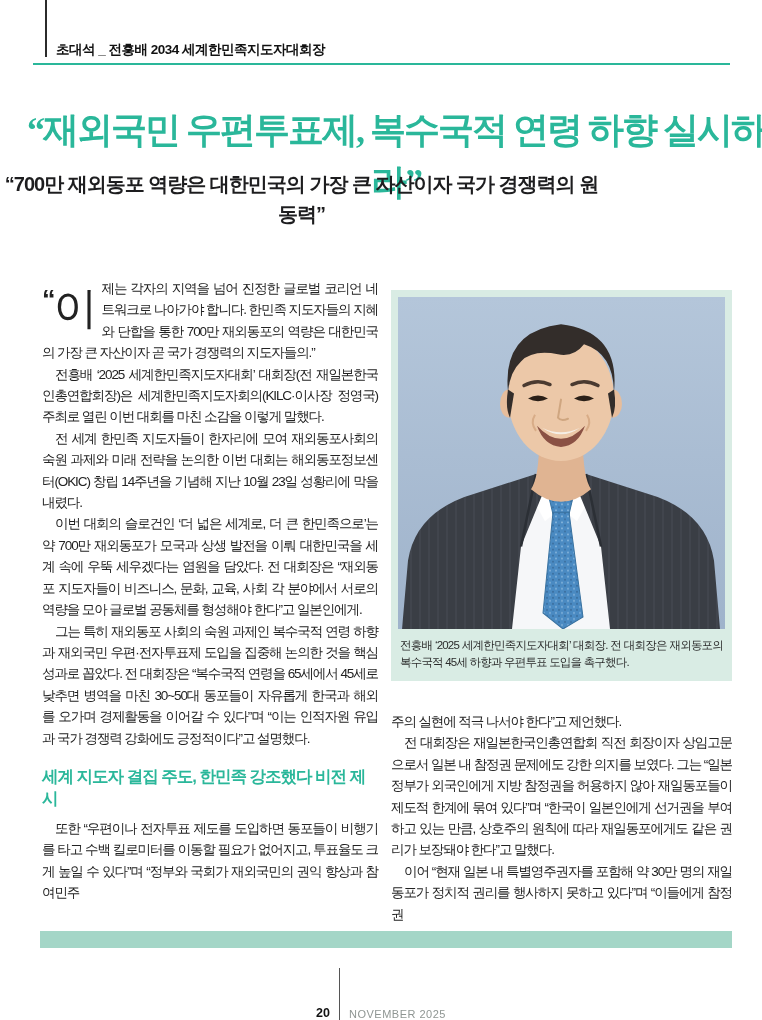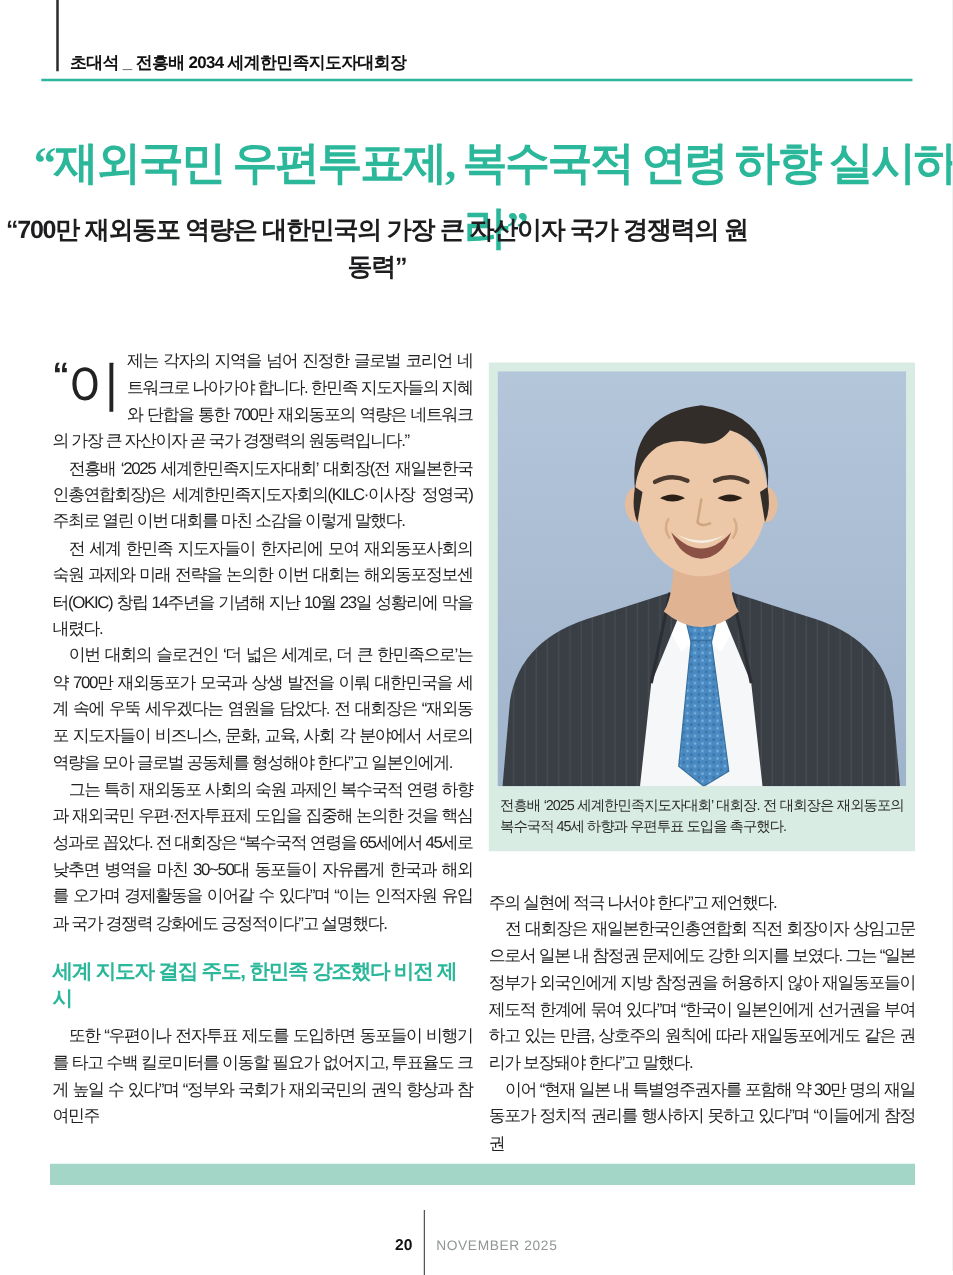--- a/index.html
+++ b/index.html
@@ -46,21 +46,21 @@
   .photo-box{background:var(--caption-bg,#d9ece4);padding:7px 7px 0 7px;margin-bottom:30px;}
   .photo-box svg{display:block;width:327px;height:332px;}
   .photo-caption{
     padding:8px 2px 11px 2px;font-size:11.5px;line-height:16.5px;
     letter-spacing:-0.8px;color:#2b2b2b;text-align:justify;
   }
   
   .foot-bar{position:absolute;left:40px;top:931px;width:692px;height:17px;background:var(--footer-bar,#a4d6c7);}
   .foot-info{
     position:absolute;left:0;top:968px;width:762px;height:52px;
-    display:flex;justify-content:center;align-items:center;
+    display:flex;justify-content:center;align-items:flex-end;
   }
   .foot-page{font-size:12.5px;font-weight:bold;color:#111;padding:4px 9px 0 0;}
   .foot-div{width:1px;height:52px;background:#555;}
   .foot-issue{font-size:11px;color:#8f9693;letter-spacing:0.5px;padding:5px 0 0 9px;}
 </style>
 </head>
 <body>
 
 <div class="page">
 
@@ -70,21 +70,21 @@
 
   <div class="headline">“재외국민 우편투표제, 복수국적 연령 하향 실시하라”</div>
   <div class="subheads">
     <div>“700만 재외동포 역량은 대한민국의 가장 큰 자산이자 국가 경쟁력의 원동력”</div>
   </div>
 
   <div class="article">
 
     <div class="col-left">
       <p>
-        <span class="dropcap-wrap"><span class="open-quote">“</span><span class="drop-cap">이</span></span><span>제는 각자의 지역을 넘어 진정한 글로벌 코리언 네트워크로 나아가야 합니다. 한민족 지도자들의 지혜와 단합을 통한 700만 재외동포의 역량은 네트워크의 가장 큰 자산이자 곧 국가 경쟁력의 원동력입니다.”</span>
+        <span class="dropcap-wrap"><span class="open-quote">“</span><span class="drop-cap">이</span></span><span>제는 각자의 지역을 넘어 진정한 글로벌 코리언 네트워크로 나아가야 합니다. 한민족 지도자들의 지혜와 단합을 통한 700만 재외동포의 역량은 대한민국의 가장 큰 자산이자 곧 국가 경쟁력의 지도자들의.”</span>
       </p>
       <p class="indent">전흥배 ‘2025 세계한민족지도자대회’ 대회장(전 재일본한국인총연합회장)은 세계한민족지도자회의(KILC·이사장 정영국) 주최로 열린 이번 대회를 마친 소감을 이렇게 말했다.</p>
       <p class="indent">전 세계 한민족 지도자들이 한자리에 모여 재외동포사회의 숙원 과제와 미래 전략을 논의한 이번 대회는 해외동포정보센터(OKIC) 창립 14주년을 기념해 지난 10월 23일 성황리에 막을 내렸다.</p>
       <p class="indent">이번 대회의 슬로건인 ‘더 넓은 세계로, 더 큰 한민족으로’는 약 700만 재외동포가 모국과 상생 발전을 이뤄 대한민국을 세계 속에 우뚝 세우겠다는 염원을 담았다. 전 대회장은 “재외동포 지도자들이 비즈니스, 문화, 교육, 사회 각 분야에서 서로의 역량을 모아 글로벌 공동체를 형성해야 한다”고 일본인에게.</p>
       <p class="indent">그는 특히 재외동포 사회의 숙원 과제인 복수국적 연령 하향과 재외국민 우편·전자투표제 도입을 집중해 논의한 것을 핵심 성과로 꼽았다. 전 대회장은 “복수국적 연령을 65세에서 45세로 낮추면 병역을 마친 30~50대 동포들이 자유롭게 한국과 해외를 오가며 경제활동을 이어갈 수 있다”며 “이는 인적자원 유입과 국가 경쟁력 강화에도 긍정적이다”고 설명했다.</p>
       <div class="section-heading">세계 지도자 결집 주도, 한민족 강조했다 비전 제시</div>
       <p class="indent">또한 “우편이나 전자투표 제도를 도입하면 동포들이 비행기를 타고 수백 킬로미터를 이동할 필요가 없어지고, 투표율도 크게 높일 수 있다”며 “정부와 국회가 재외국민의 권익 향상과 참여민주</p>
     </div>
 
     <div class="col-right">

